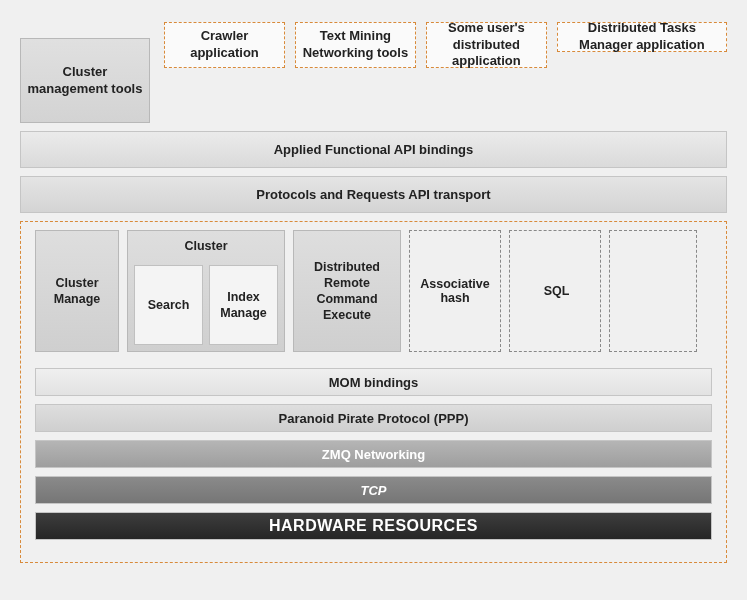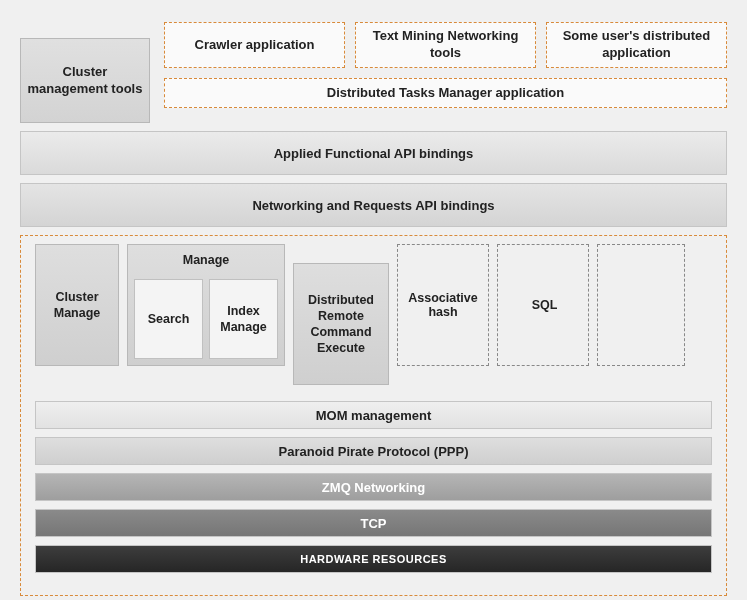--- a/index.html
+++ b/index.html
@@ -41,39 +41,39 @@
       line-height: 1.3;
     }
     .cluster-mgmt {
       width: 130px;
       height: 85px;
       flex-shrink: 0;
     }
     .right-top {
       flex: 1;
       display: flex;
-      flex-direction: column;
+      flex-direction: row;
       gap: 10px;
     }
     .apps-row {
       display: flex;
       gap: 10px;
       height: 46px;
     }
     .apps-row > div { flex: 1; }
     .dtm-row {
       height: 30px;
     }
     .bar {
       border: 1px solid #c5c5c5;
       display: flex;
       align-items: center;
       justify-content: center;
       font-weight: 600;
-      height: 44px;
+      height: 37px;
       margin: 8px 0;
     }
     .bar-light1 { background: linear-gradient(#ebebeb, #dadada); }
     .bar-light2 { background: linear-gradient(#e4e4e4, #d4d4d4); }
     .core-container {
       border: 1.5px dashed #d88a3a;
       padding: 8px 14px 14px 14px;
       margin-top: 6px;
     }
     .core-title {
@@ -133,74 +133,74 @@
       border: 1px solid #c0c0c0;
       display: flex;
       align-items: center;
       justify-content: center;
       text-align: center;
       font-weight: 600;
       font-size: 12.5px;
       line-height: 1.3;
       padding: 4px;
     }
-    .drce-col { width: 96px; margin-top: 19px; }
+    .drce-col { width: 108px; }
     .ah-col { width: 92px; }
     .sql-col { width: 92px; padding-left: 7px; }
     .empty-col { width: 88px; }
     .stack-bar {
       display: flex;
       align-items: center;
       justify-content: center;
       font-weight: 600;
       height: 28px;
       border: 1px solid #c5c5c5;
       margin-bottom: 8px;
     }
     .s-mom { background: linear-gradient(#efefef, #e2e2e2); }
     .s-ppp { background: linear-gradient(#dedede, #cfcfcf); }
     .s-zmq { background: linear-gradient(#b5b5b5, #9e9e9e); color: #fff; }
-    .s-tcp { background: linear-gradient(#8a8a8a, #767676); color: #fff; }
-    .s-hw  { background: linear-gradient(#3d3d3d, #262626); color: #fff; font-size: 11px; letter-spacing: 0.5px; }
+    .s-tcp { background: linear-gradient(#8a8a8a, #767676); color: #fff; font-style: italic; }
+    .s-hw  { background: linear-gradient(#3d3d3d, #262626); color: #fff; font-size: 16px; letter-spacing: 0.5px; }
   </style>
 </head>
 <body>
 
 <div class="top-row">
   <div class="solid-box cluster-mgmt">Cluster management tools</div>
   <div class="right-top">
     <div class="apps-row">
       <div class="dashed-box">Crawler application</div>
       <div class="dashed-box">Text Mining Networking tools</div>
       <div class="dashed-box">Some user's distributed application</div>
     </div>
     <div class="dashed-box dtm-row">Distributed Tasks Manager application</div>
   </div>
 </div>
 
 <div class="bar bar-light1">Applied Functional API bindings</div>
-<div class="bar bar-light2">Networking and Requests API bindings</div>
+<div class="bar bar-light2">Protocols and Requests API transport</div>
 
 <div class="core-container">
 
   <div class="core-row">
     <div class="core-col col-solid cm-col">Cluster Manage</div>
 
     <div class="core-col sphinx-col">
-      <div class="sphinx-title">Manage</div>
+      <div class="sphinx-title">Cluster</div>
       <div class="sphinx-inner">
         <div class="sphinx-sub">Search</div>
         <div class="sphinx-sub">Index Manage</div>
       </div>
     </div>
 
     <div class="core-col col-solid drce-col">Distributed Remote Command Execute</div>
     <div class="core-col col-dashed ah-col">Associative hash</div>
     <div class="core-col col-dashed sql-col">SQL</div>
     <div class="core-col col-dashed empty-col"></div>
   </div>
 
-  <div class="stack-bar s-mom">MOM management</div>
+  <div class="stack-bar s-mom">MOM bindings</div>
   <div class="stack-bar s-ppp">Paranoid Pirate Protocol (PPP)</div>
   <div class="stack-bar s-zmq">ZMQ Networking</div>
   <div class="stack-bar s-tcp">TCP</div>
   <div class="stack-bar s-hw">HARDWARE RESOURCES</div>
 </div>
 
 </body></html>

